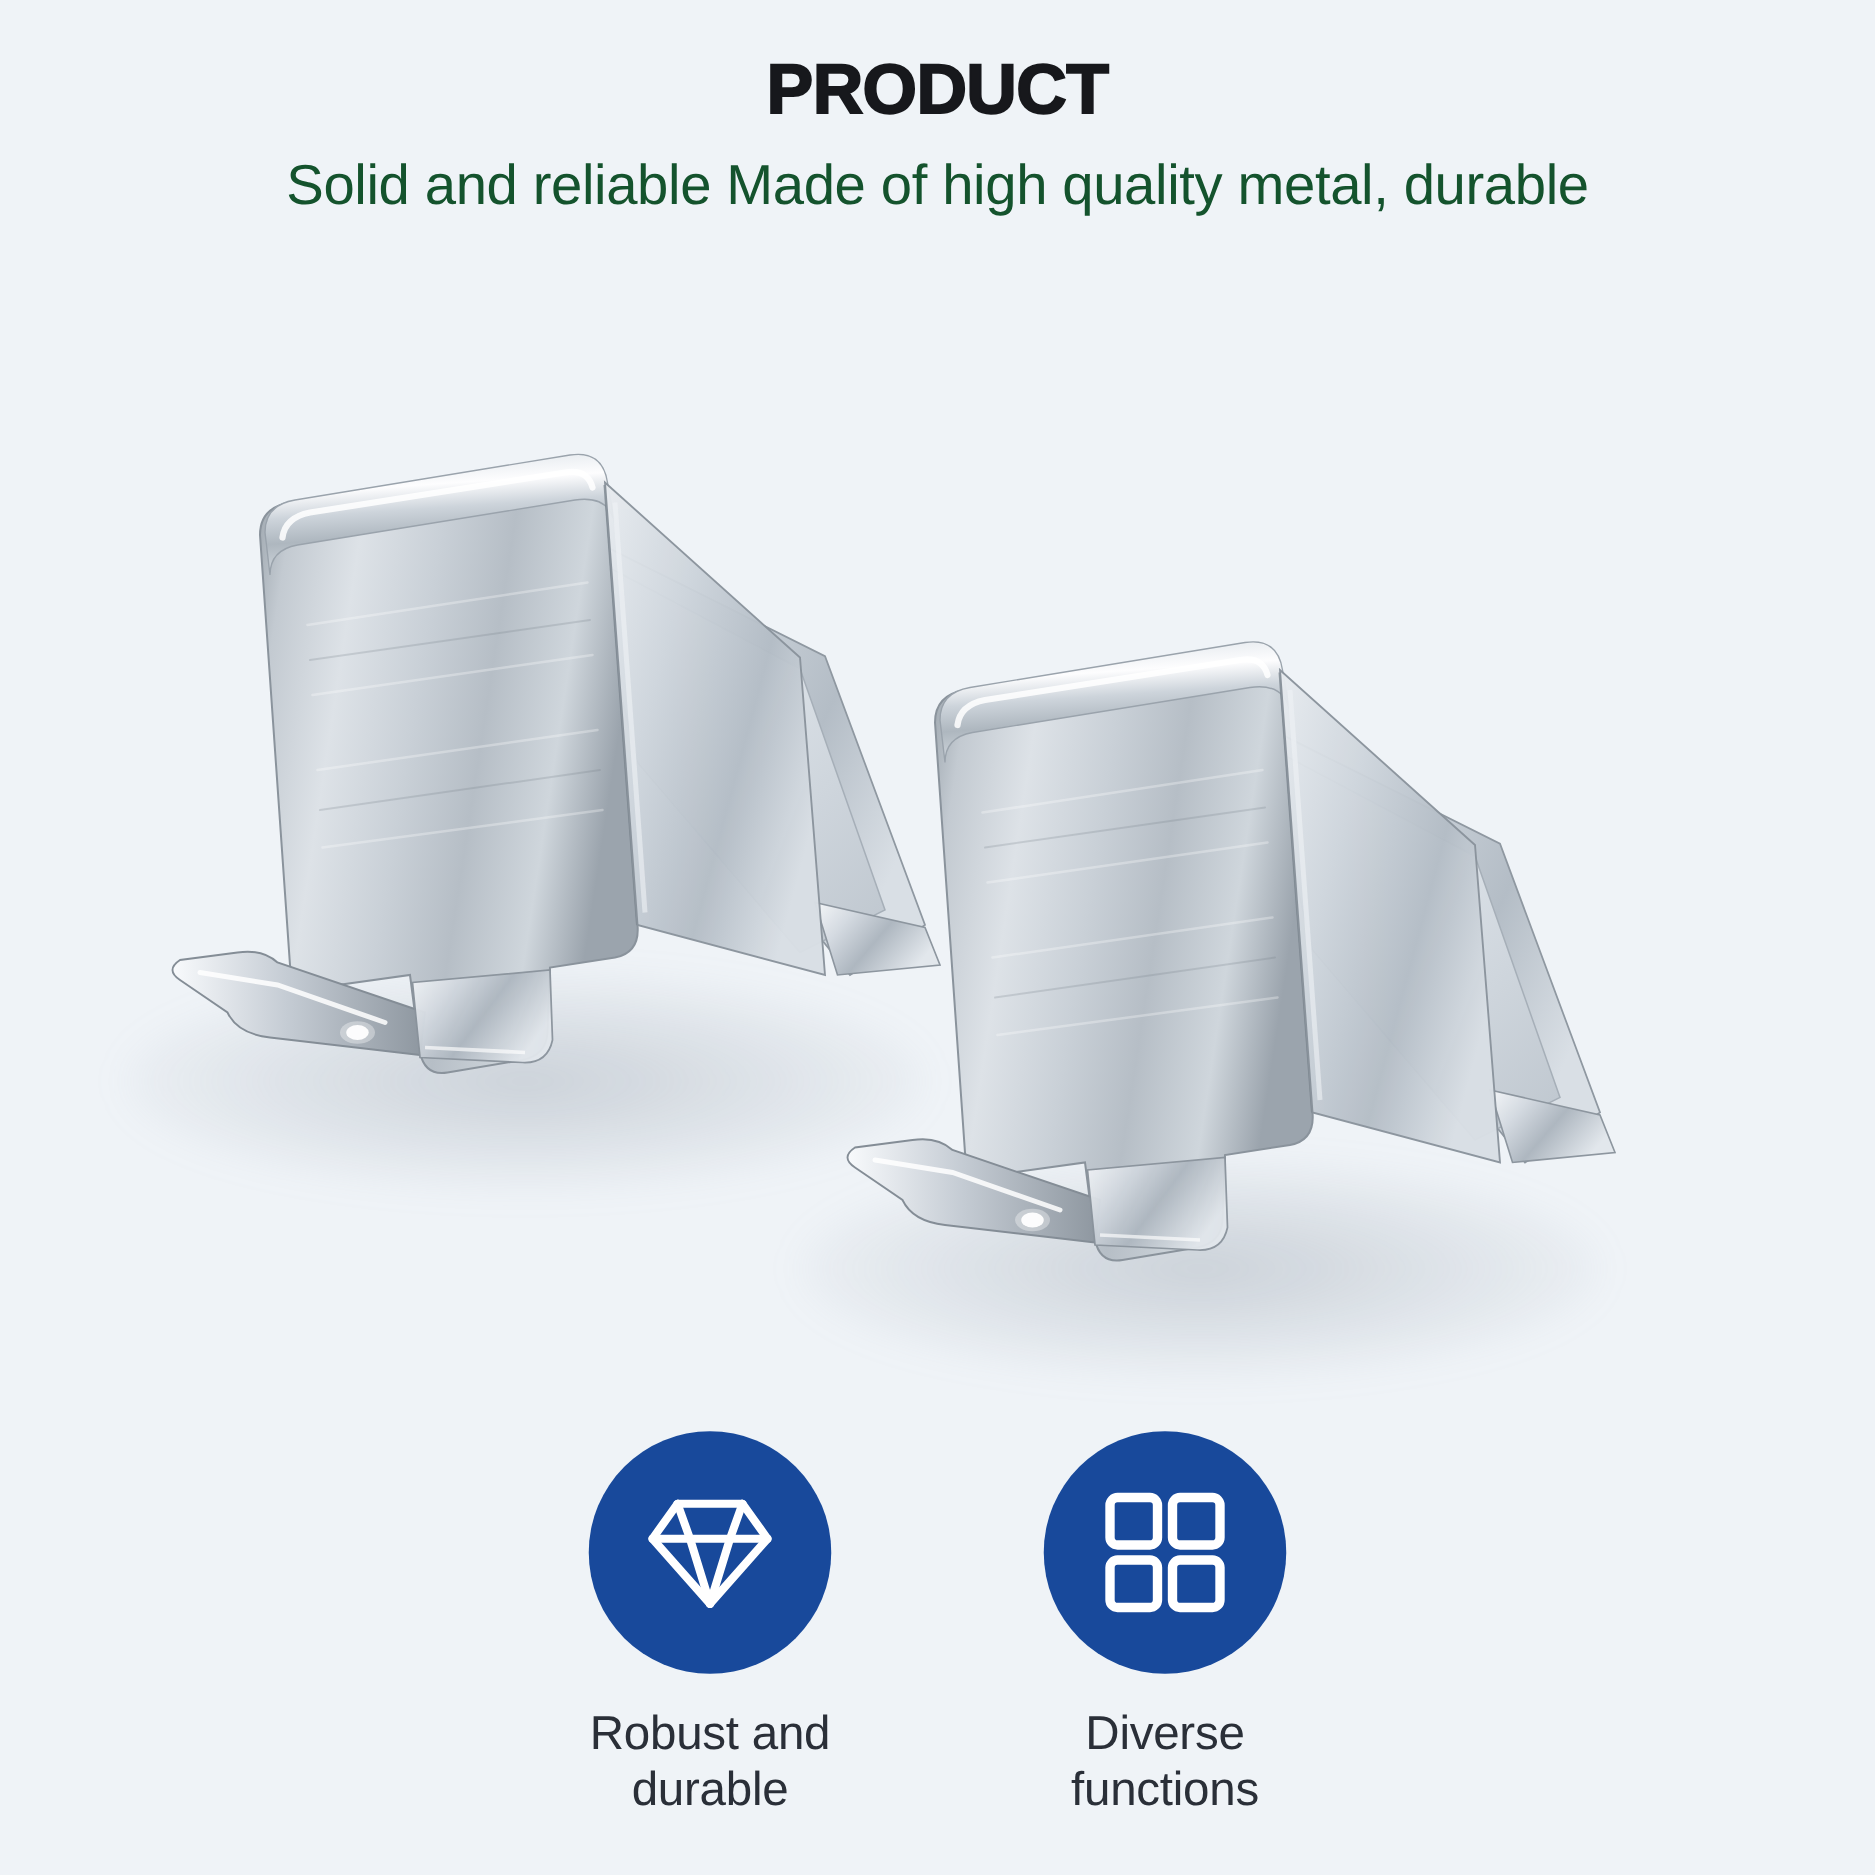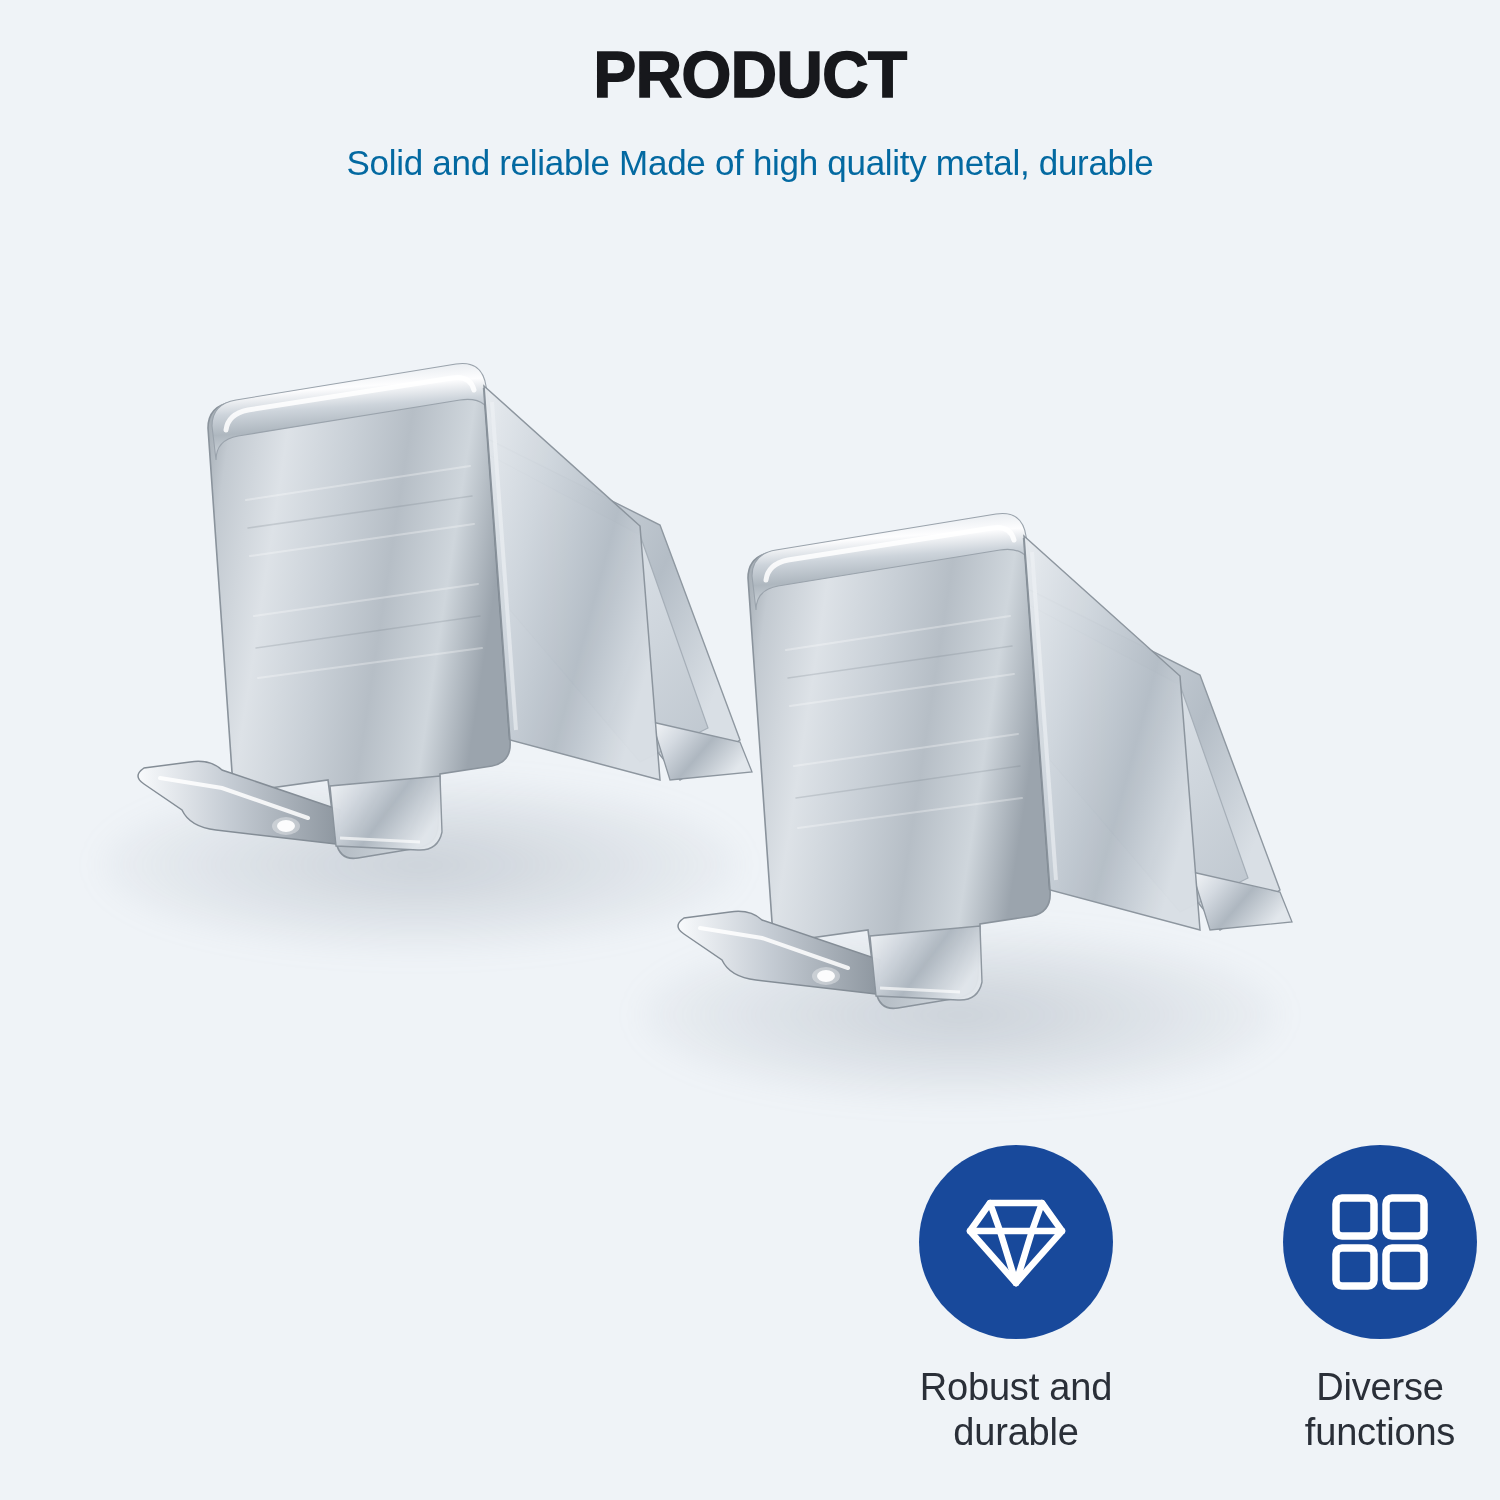--- a/index.html
+++ b/index.html
@@ -26,34 +26,34 @@
     position: absolute;
     top: 0;
     left: 0;
     width: 1500px;
     text-align: center;
     padding-top: 44px;
   }
   .title {
     font-family: "Liberation Sans", sans-serif;
     font-weight: bold;
-    font-size: 64px;
+    font-size: 56px;
     line-height: 0.97;
     letter-spacing: -0.5px;
     color: #17181c;
     margin: 0;
     padding: 0 57px;
     -webkit-text-stroke: 1.6px #17181c;
   }
   .subtitle {
     font-family: "Liberation Sans", sans-serif;
     font-weight: normal;
-    font-size: 35px;
-    color: #0369a1;
-    margin: 13px;
+    font-size: 45px;
+    color: #14532d;
+    margin: 0;
     padding-top: 24px;
     letter-spacing: -0.3px;
   }
 
   
   .stage {
     position: absolute;
     top: 300px;
     left: 0;
     width: 1500px;
@@ -82,21 +82,21 @@
 
   .hook-svg { position: absolute; left: 0; top: 0; }
 
   
   .features {
     position: absolute;
     top: 1145px;
     left: 0;
     width: 1500px;
     display: flex;
-    justify-content: flex-end;
+    justify-content: center;
     gap: 124px;
   }
   .feature {
     width: 240px;
     display: flex;
     flex-direction: column;
     align-items: center;
   }
   .feature-circle {
     width: 194px;

